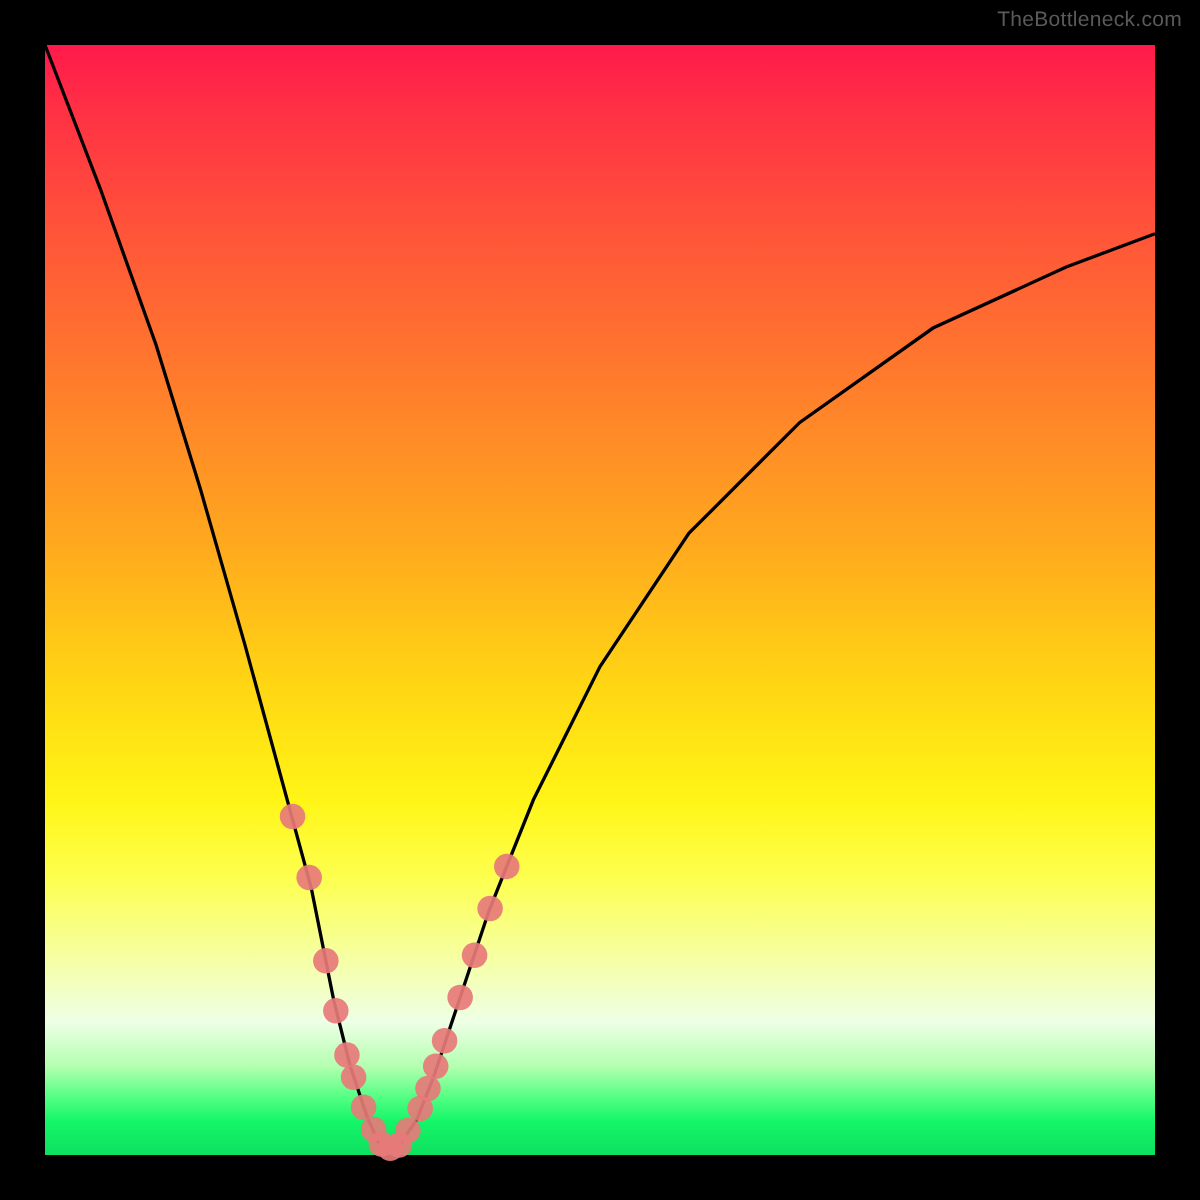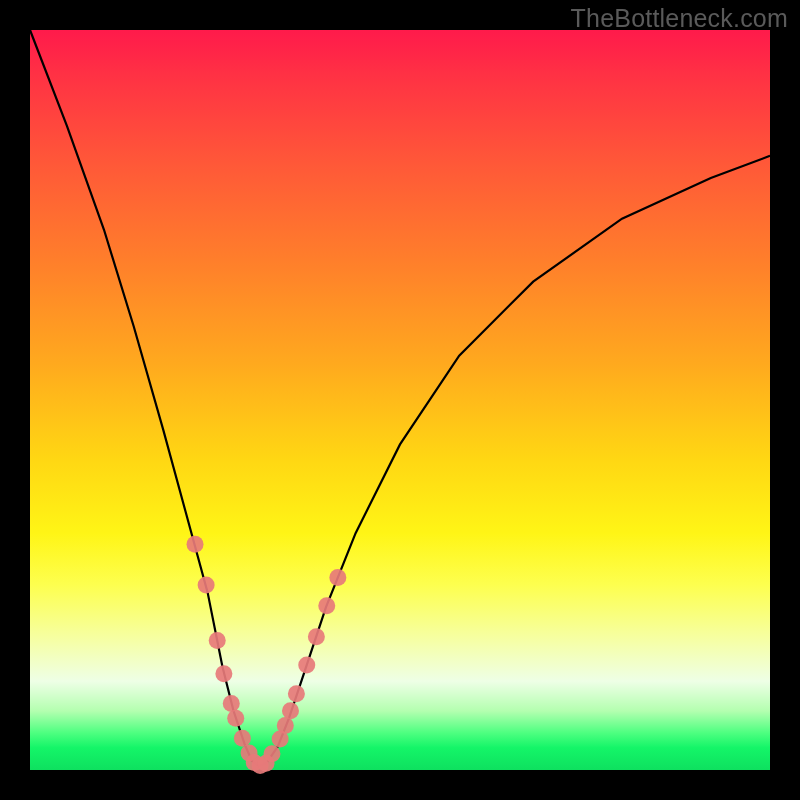--- a/index.html
+++ b/index.html
@@ -41,21 +41,21 @@
       #4dff80 95%,
       #14f568 97%,
       #0ee05f 100%
     );
   }
   .watermark {
     position: absolute;
     top: 4px;
     right: 12px;
     color: #5a5a5a;
-    font-size: 25px;
+    font-size: 14px;
     font-weight: 400;
     letter-spacing: 0.2px;
     user-select: none;
   }
   svg.curve {
     position: absolute;
     left: 0;
     top: 0;
     width: 740px;
     height: 740px;

